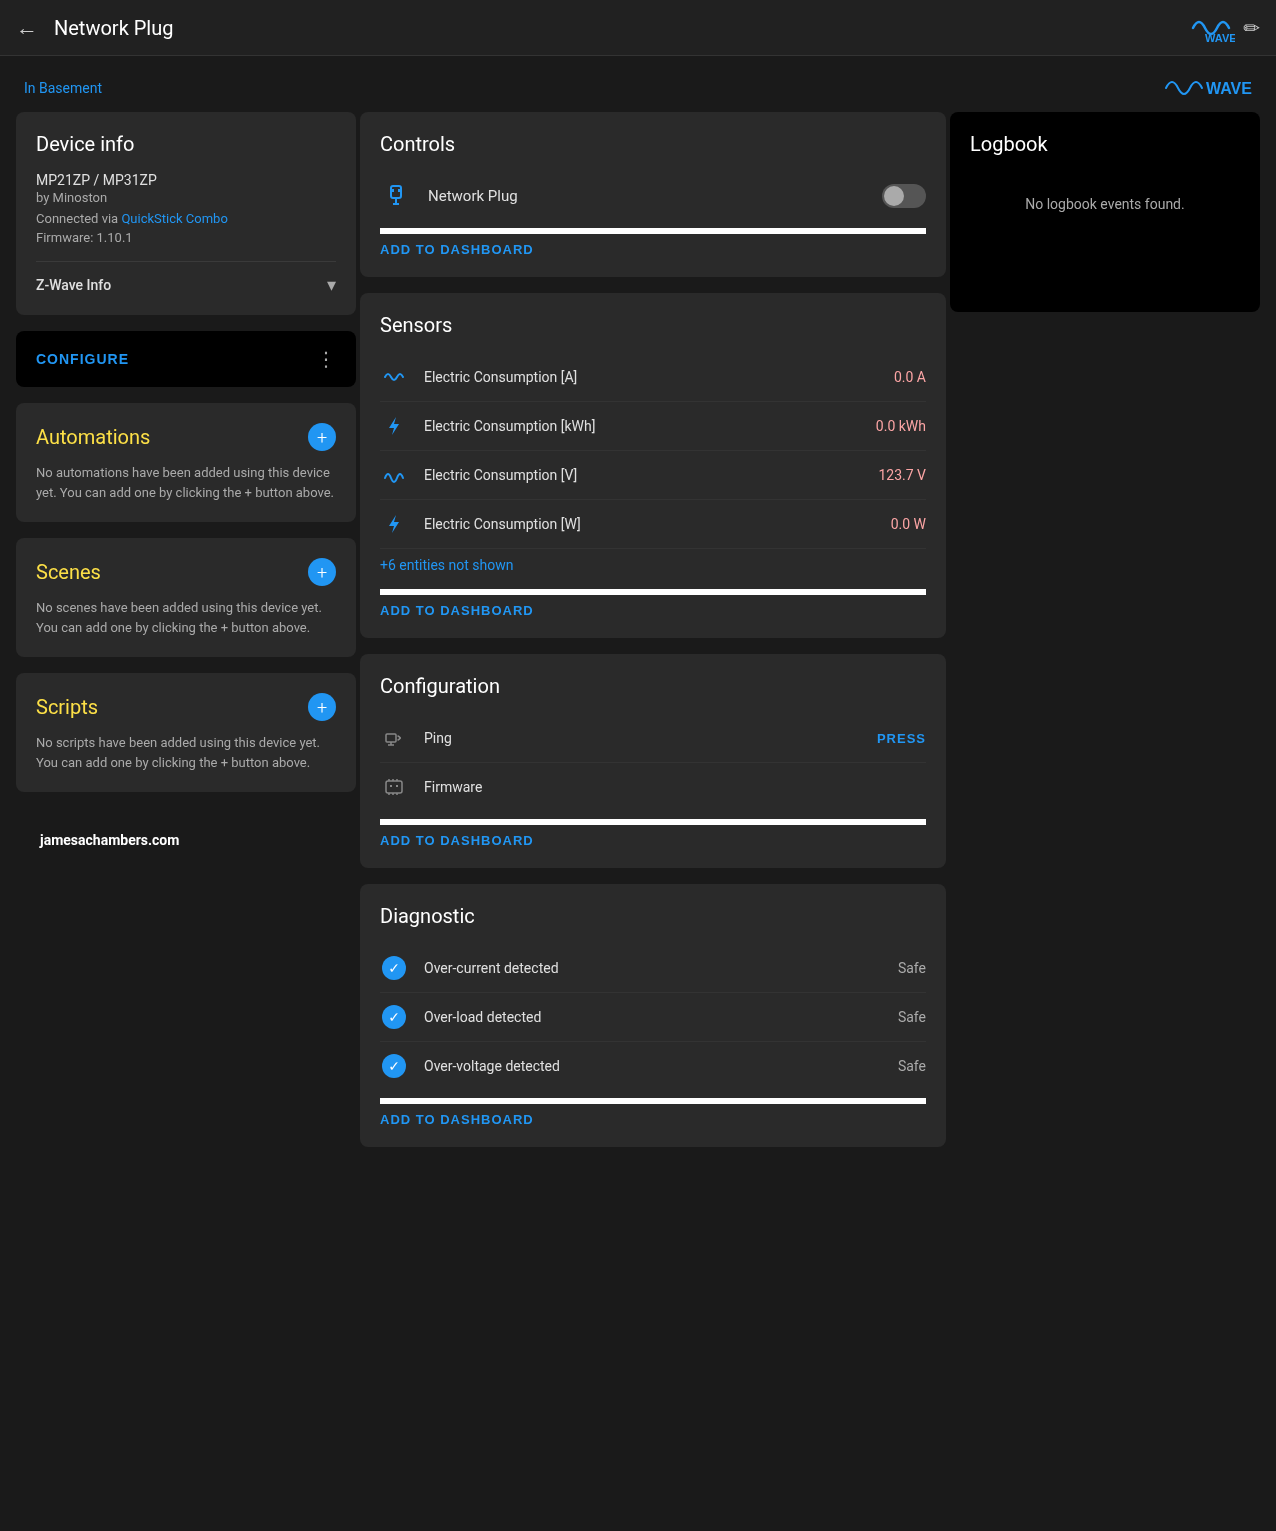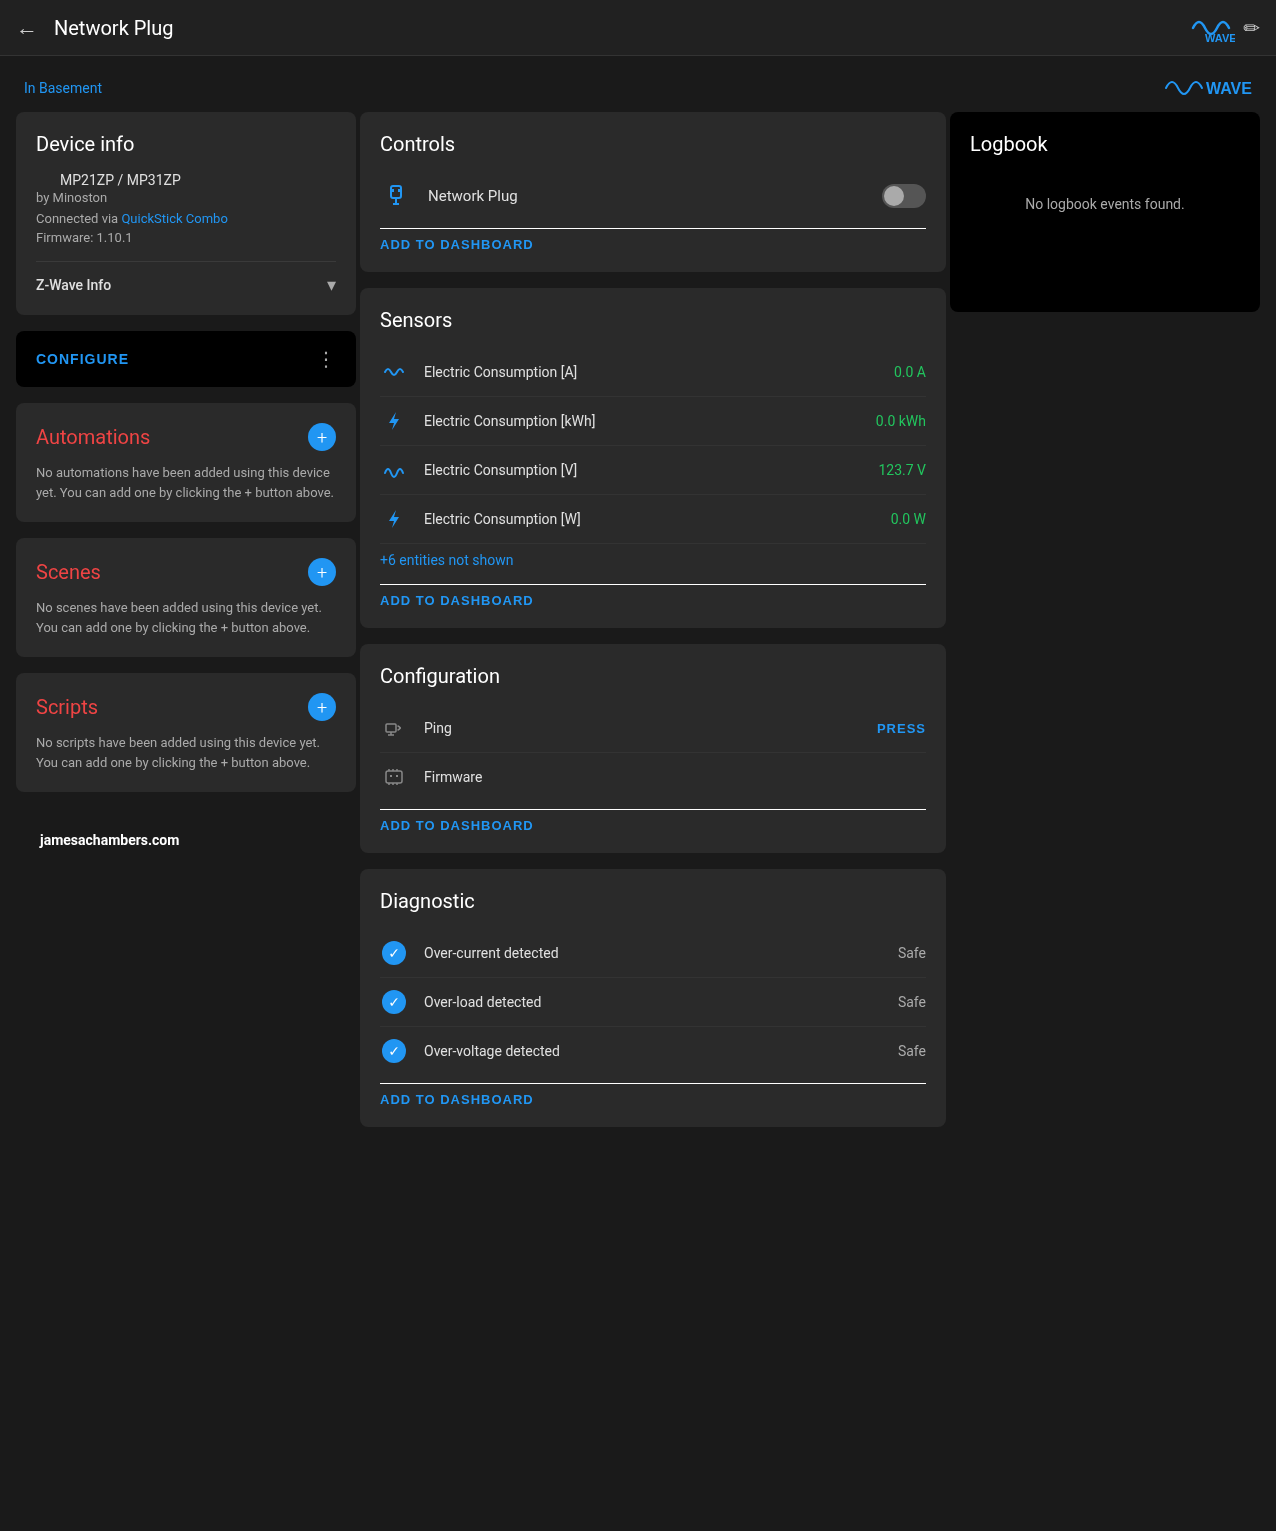--- a/index.html
+++ b/index.html
@@ -81,21 +81,20 @@
       font-weight: 400;
       color: #ffffff;
       margin-bottom: 16px;
     }
 
     
     .device-info-model {
       color: #e0e0e0;
       font-size: 14px;
       margin-bottom: 2px;
-      margin-left: 24px;
     }
     .device-info-by {
       color: #aaa;
       font-size: 13px;
       margin-bottom: 6px;
     }
     .device-info-connected {
       color: #aaa;
       font-size: 13px;
       margin-bottom: 4px;
@@ -163,21 +162,21 @@
     }
     .section-header {
       display: flex;
       align-items: center;
       justify-content: space-between;
       margin-bottom: 12px;
     }
     .section-title {
       font-size: 20px;
       font-weight: 400;
-      color: #ef4444;
+      color: #fde047;
     }
     .add-circle-btn {
       width: 28px;
       height: 28px;
       background: #2196f3;
       border-radius: 50%;
       display: flex;
       align-items: center;
       justify-content: center;
       cursor: pointer;
@@ -260,21 +259,21 @@
       color: #2196f3;
       font-size: 13px;
       font-weight: 600;
       letter-spacing: 1px;
       text-transform: uppercase;
       padding: 8px 0 0 0;
       cursor: pointer;
       display: block;
       width: 100%;
       text-align: left;
-      border-top: 1px solid #ffffff;
+      border-top: 6px solid #ffffff;
       margin-top: 8px;
     }
 
     
     .sensor-row {
       display: flex;
       align-items: center;
       gap: 16px;
       padding: 10px 0;
       border-bottom: 1px solid #333;
@@ -290,21 +289,21 @@
       justify-content: center;
       color: #2196f3;
       font-size: 18px;
     }
     .sensor-label {
       flex: 1;
       color: #e0e0e0;
       font-size: 14px;
     }
     .sensor-value {
-      color: #22c55e;
+      color: #fca5a5;
       font-size: 14px;
       min-width: 60px;
       text-align: right;
     }
     .entities-not-shown {
       color: #2196f3;
       font-size: 14px;
       padding: 8px 0;
       cursor: pointer;
     }

